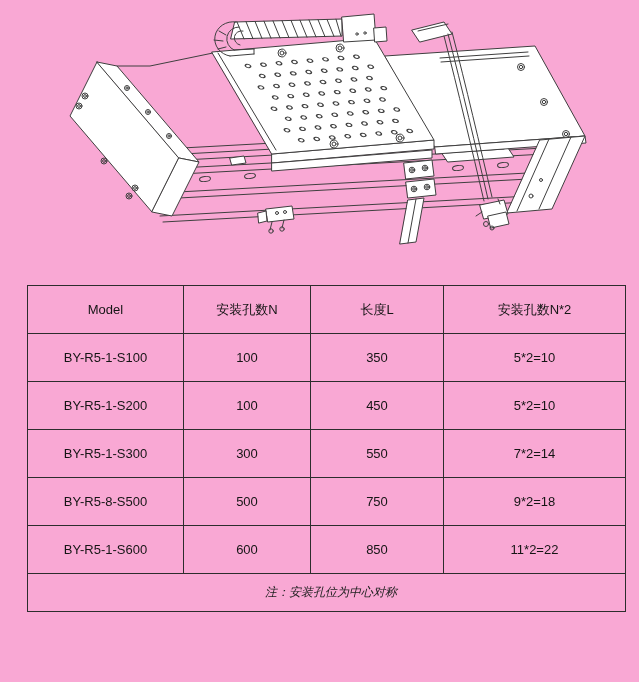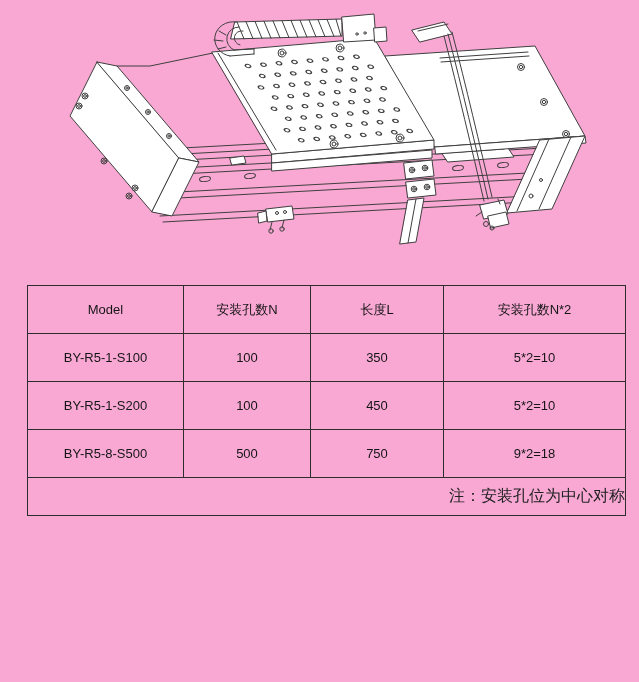--- a/index.html
+++ b/index.html
@@ -5,22 +5,22 @@
   html,body{margin:0;padding:0;background:#ffffff;}
   .sheet{position:relative;width:639px;height:682px;background:#f9a8d4;
          font-family:"Liberation Sans", sans-serif;overflow:hidden;}
   .drawing-wrap{position:absolute;top:0;left:0;width:639px;height:278px;}
   svg{display:block;}
   table.spec{position:absolute;top:285px;left:27px;width:598px;
              border-collapse:collapse;table-layout:fixed;}
   table.spec td{border:1px solid #2d2d2d;text-align:center;vertical-align:middle;
                 font-size:13px;color:#151515;height:47px;padding:0;
                 font-family:"Liberation Sans", sans-serif;}
-  table.spec tr.note-row td{height:37px;text-align:right;font-size:16px;
-                padding-left:9px;color:#222;}
+  table.spec tr.note-row td{height:37px;text-align:center;font-size:12px;
+                padding-left:9px;color:#222;font-style:italic;}
 </style>
 </head>
 <body>
 
 <div class="sheet">
 
   <div class="drawing-wrap">
   <svg width="639" height="278" viewBox="0 0 639 278">
     <g stroke="#3f3f3f" stroke-width="1" fill="none" stroke-linejoin="round" stroke-linecap="round">
 
@@ -211,24 +211,36 @@
         <td>350</td>
         <td>5*2=10</td>
       </tr>
       <tr>
         <td>BY-R5-1-S200</td>
         <td>100</td>
         <td>450</td>
         <td>5*2=10</td>
       </tr>
       <tr>
+        <td>BY-R5-1-S300</td>
+        <td>300</td>
+        <td>550</td>
+        <td>7*2=14</td>
+      </tr>
+      <tr>
         <td>BY-R5-8-S500</td>
         <td>500</td>
         <td>750</td>
         <td>9*2=18</td>
       </tr>
+      <tr>
+        <td>BY-R5-1-S600</td>
+        <td>600</td>
+        <td>850</td>
+        <td>11*2=22</td>
+      </tr>
       <tr class="note-row">
         <td colspan="4">注：安装孔位为中心对称</td>
       </tr>
     </tbody>
   </table>
 
 </div>
 
 </body></html>

